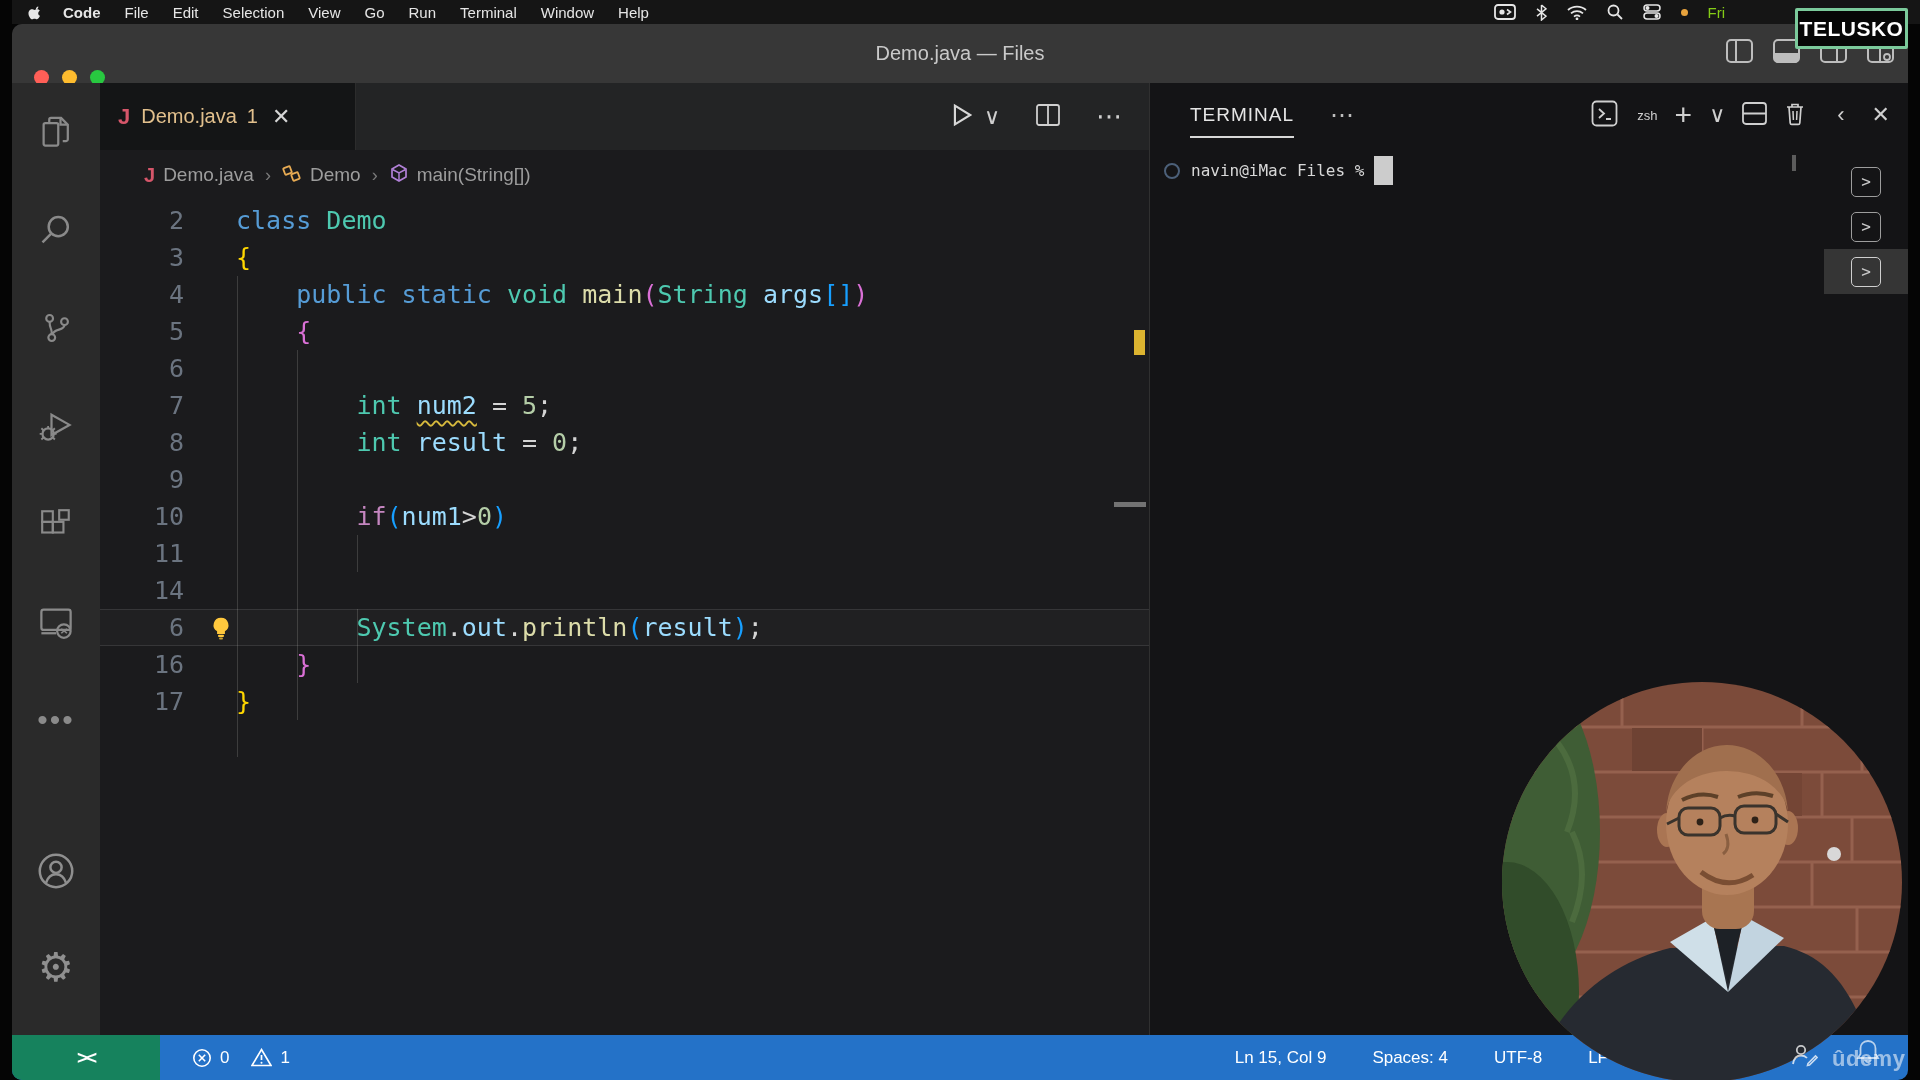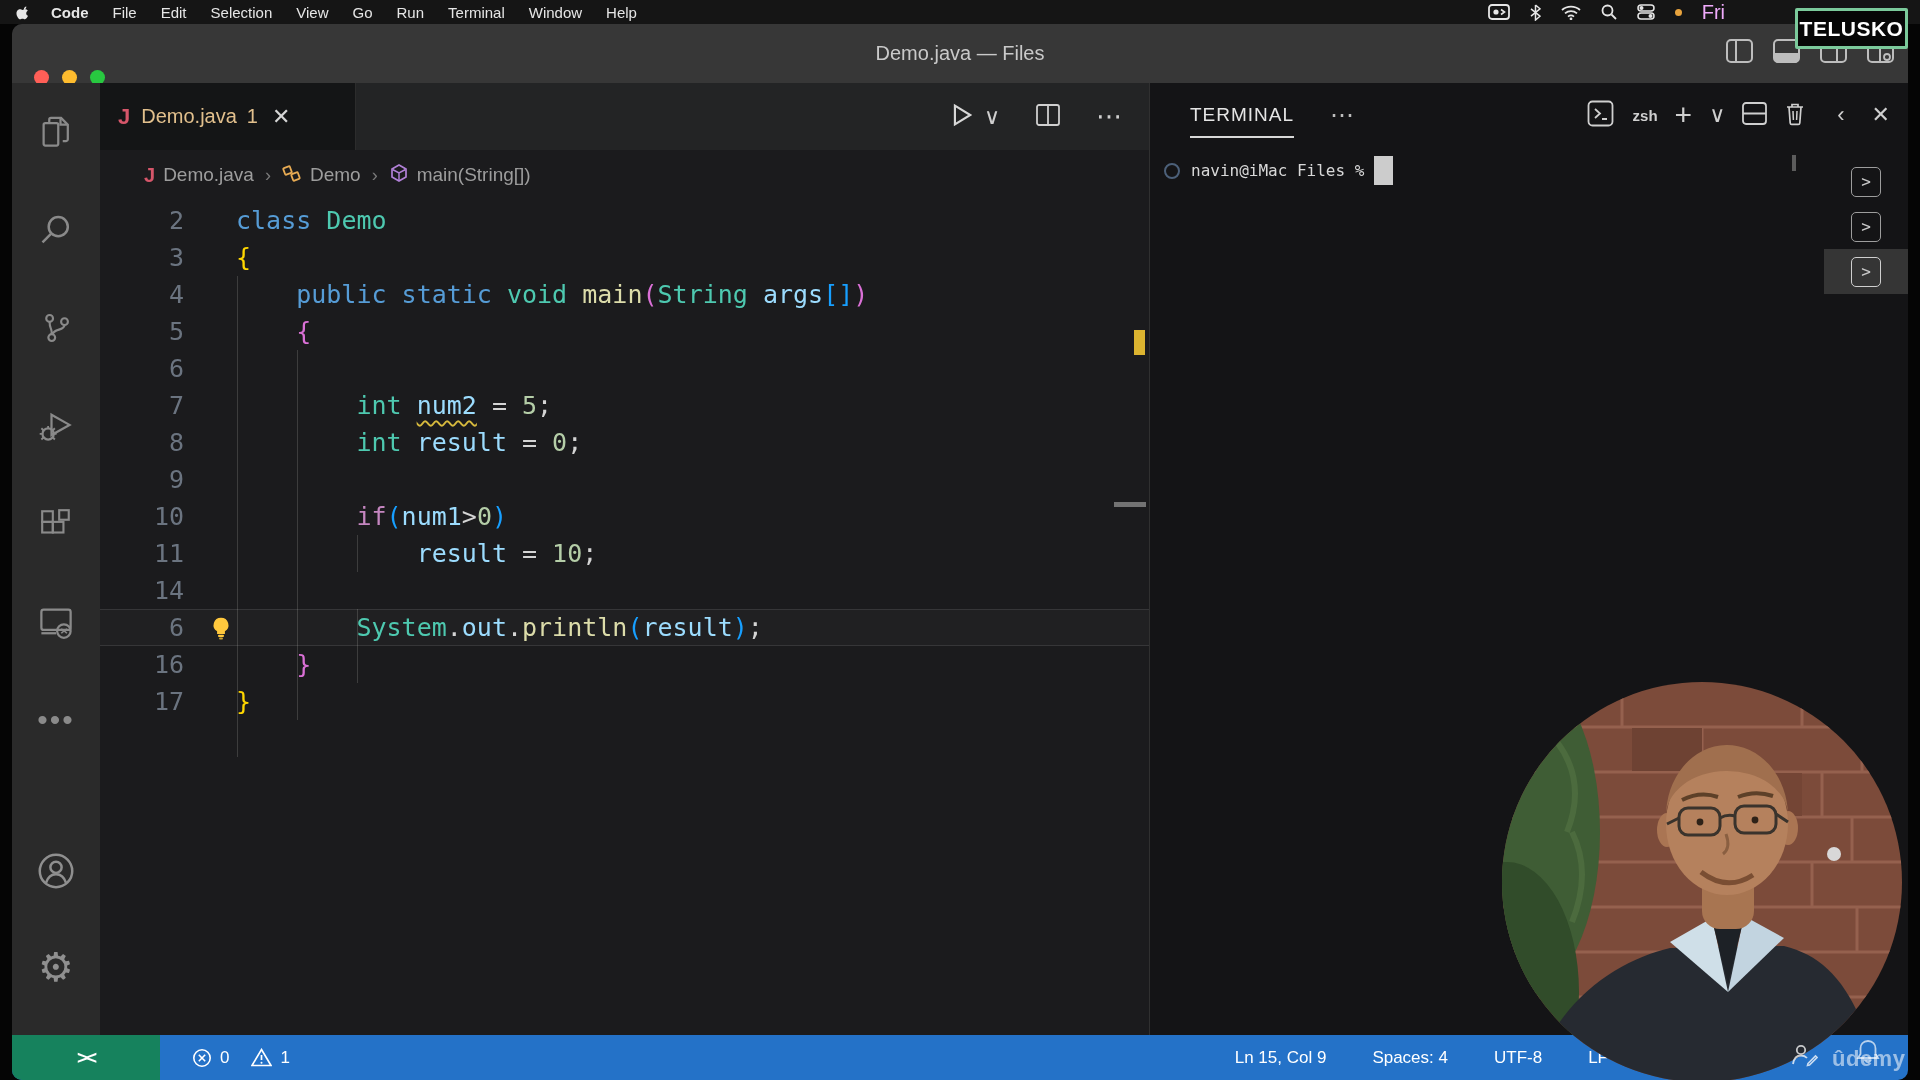--- a/index.html
+++ b/index.html
@@ -1,29 +1,29 @@
 <!DOCTYPE html>
 <html><head>
 <meta charset="utf-8">
 <style>
   * { margin:0; padding:0; box-sizing:border-box; }
   html,body { width:1920px; height:1080px; background:#000; overflow:hidden;
               font-family:"Liberation Sans", sans-serif; }
   .screen { position:relative; width:1920px; height:1080px; background:#050505; }
 
   
-  .menubar { position:absolute; top:0; left:0; right:0; height:24px; background:#151515;
+  .menubar { position:absolute; top:0; left:12px; right:0; height:24px; background:#151515;
              display:flex; align-items:center; color:#e6e6e6; font-size:15px; padding:0 195px 0 16px; z-index:30; }
   .apple { margin-right:8px; display:flex; align-items:center; }
   .mitem { padding:0 12px; cursor:default; }
   .mitem.bold { font-weight:700; }
   .mb-right { margin-left:auto; display:flex; align-items:center; gap:20px; }
   .mb-right svg { display:block; }
   .mb-dot { width:7px; height:7px; border-radius:50%; background:#e8a33d; }
-  .mb-clock { font-size:20px; color:#f0abfc; }
+  .mb-clock { font-size:15px; color:#84cc16; }
 
   
   .telusko { position:absolute; left:1795px; top:8px; width:113px; height:41px; z-index:60;
              background:#070707; border:3px solid #7bca9b; border-radius:2px;
              display:flex; align-items:center; justify-content:center;
              color:#fff; font-weight:700; font-size:21px; letter-spacing:.5px; }
 
   
   .window { position:absolute; left:12px; top:24px; width:1896px; height:1056px;
             border-radius:10px; background:#1b1b1d; overflow:hidden; display:flex; flex-direction:column; z-index:1; }
@@ -85,21 +85,21 @@
   .ovr-warn { position:absolute; right:4px; top:247px; width:11px; height:25px; background:#dcb430; }
   .ovr-bar  { position:absolute; right:3px; top:419px; width:32px; height:5px; background:#737373; }
 
   
   .terminal { flex:1; background:#141416; display:flex; flex-direction:column; position:relative; }
   .term-header { height:64px; display:flex; align-items:center; padding:0 18px 0 40px; flex:none; }
   .term-title { color:#e5e5e5; font-size:19px; letter-spacing:1px; position:relative; }
   .term-title::after { content:""; position:absolute; left:0; right:0; bottom:-12px; height:2px; background:#d7d7d7; }
   .term-ellipsis { margin-left:36px; font-size:24px; color:#bdbdbd; letter-spacing:1px; }
   .term-actions { margin-left:auto; display:flex; align-items:center; gap:17px; color:#cfcfcf; }
-  .shell-label { font-size:15px; color:#d0d0d0; margin-left:2px;font-weight:bold; }
+  .shell-label { font-size:13px; color:#d0d0d0; margin-left:2px; }
   .glyph-btn { font-size:22px; color:#cfcfcf; }
   .plus-glyph { font-size:30px; font-weight:300; }
   .chev-glyph { font-size:22px; }
   .term-body { flex:1; position:relative; font-family:"DejaVu Sans Mono", monospace; color:#d8d8d8; }
   .prompt-row { display:flex; align-items:center; margin-top:9px; padding-left:14px; }
   .prompt-ring { width:16px; height:16px; border-radius:50%; border:2.5px solid #4c6079; margin-right:11px; flex:none; }
   .prompt-text { font-size:16px; }
   .cursor-block { display:inline-block; width:19px; height:29px; background:#cccccc; margin-left:10px; }
   .term-scrollbar { position:absolute; right:112px; top:8px; width:4px; height:16px; background:#5c5c5c; }
   .sessions { position:absolute; top:12px; right:0; width:84px; }
@@ -382,21 +382,20 @@
               <div class="cline">
                 <span class="lnum">9</span>
                 <span class="ccode"></span>
               </div>
               <div class="cline">
                 <span class="lnum">10</span>
                 <span class="ccode"><span style="color: rgb(212, 212, 212);">        </span><span style="color: rgb(197, 134, 192);">if</span><span style="color: rgb(23, 159, 255);">(</span><span style="color: rgb(156, 220, 254);">num1</span><span style="color: rgb(212, 212, 212);">&gt;</span><span style="color: rgb(181, 206, 168);">0</span><span style="color: rgb(23, 159, 255);">)</span></span>
               </div>
               <div class="cline">
                 <span class="lnum">11</span>
-                <span class="ccode"><span style="color: rgb(212, 212, 212);">            </span><span style="color: rgb(156, 220, 254);">result</span><span style="color: rgb(212, 212, 212);"> = </span><span style="color: rgb(181, 206, 168);">10</span><span style="color: rgb(212, 212, 212);">;</span></span>
               </div>
               <div class="cline">
                 <span class="lnum">14</span>
                 <span class="ccode"></span>
               </div>
               <div class="cline current">
                 <span class="lnum">6</span>
                 <span class="bulb"><svg width="26" height="26" viewBox="0 0 24 24">
                     <path d="M12 2.5a6.8 6.8 0 0 0-3.6 12.6v2.4h7.2v-2.4A6.8 6.8 0 0 0 12 2.5z" fill="#ffc83d"></path>
                     <rect x="9.2" y="18.3" width="5.6" height="2" rx="1" fill="#ffc83d"></rect>

